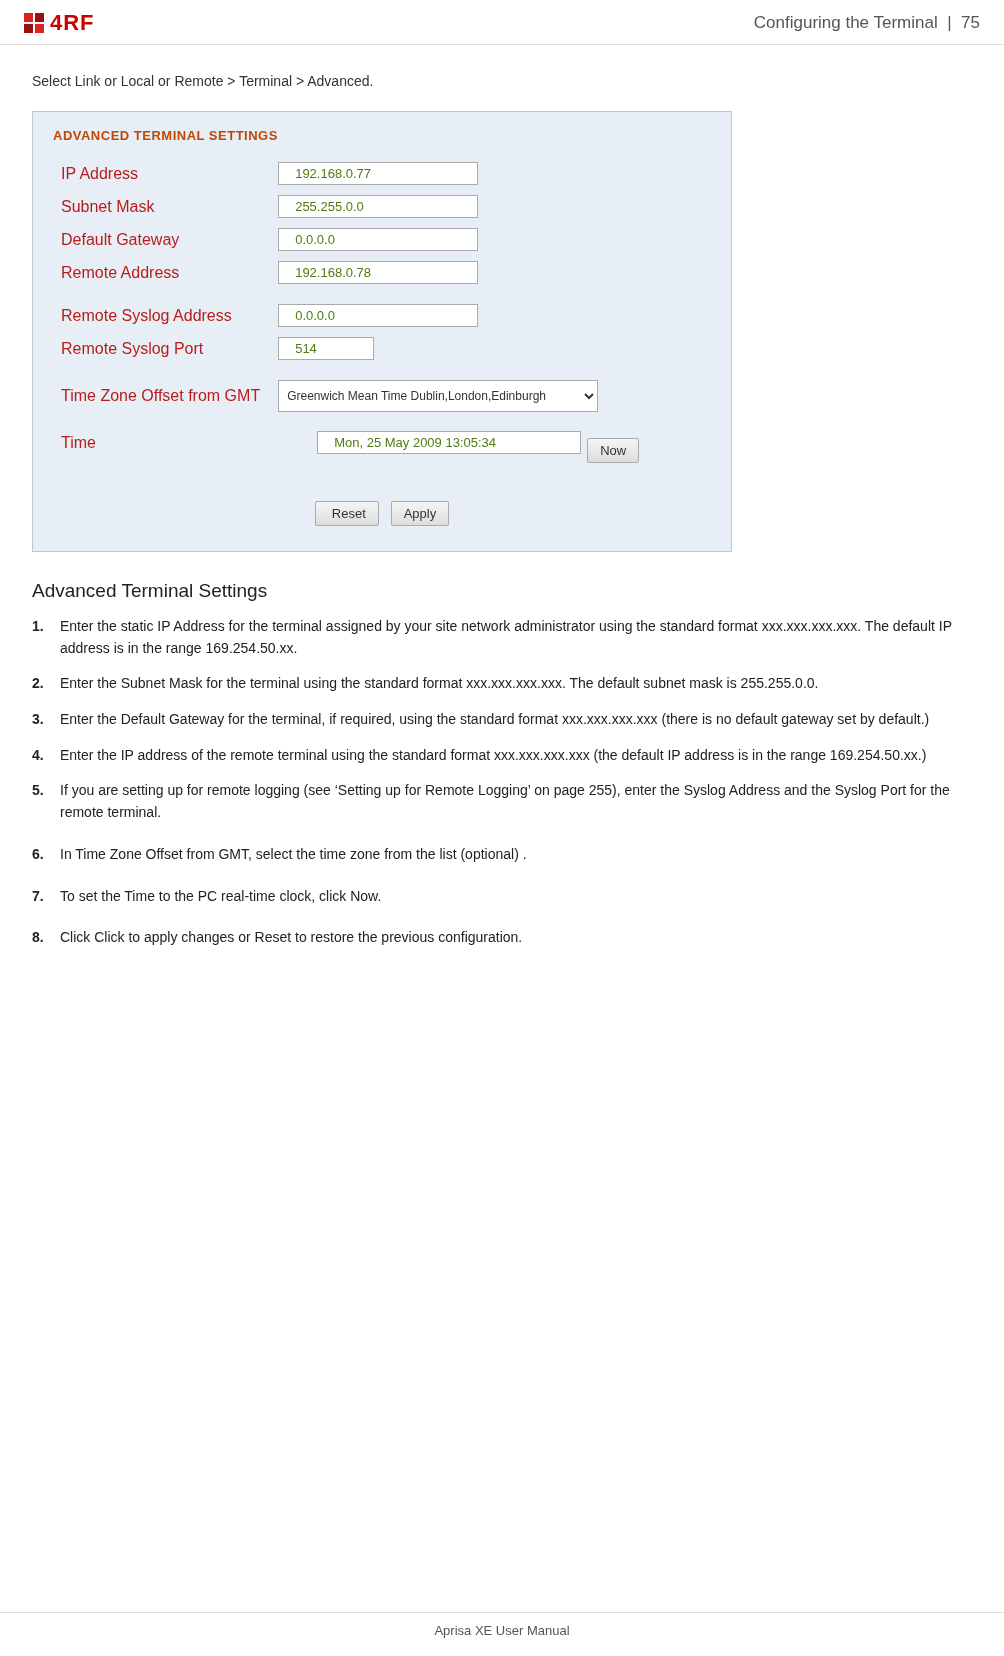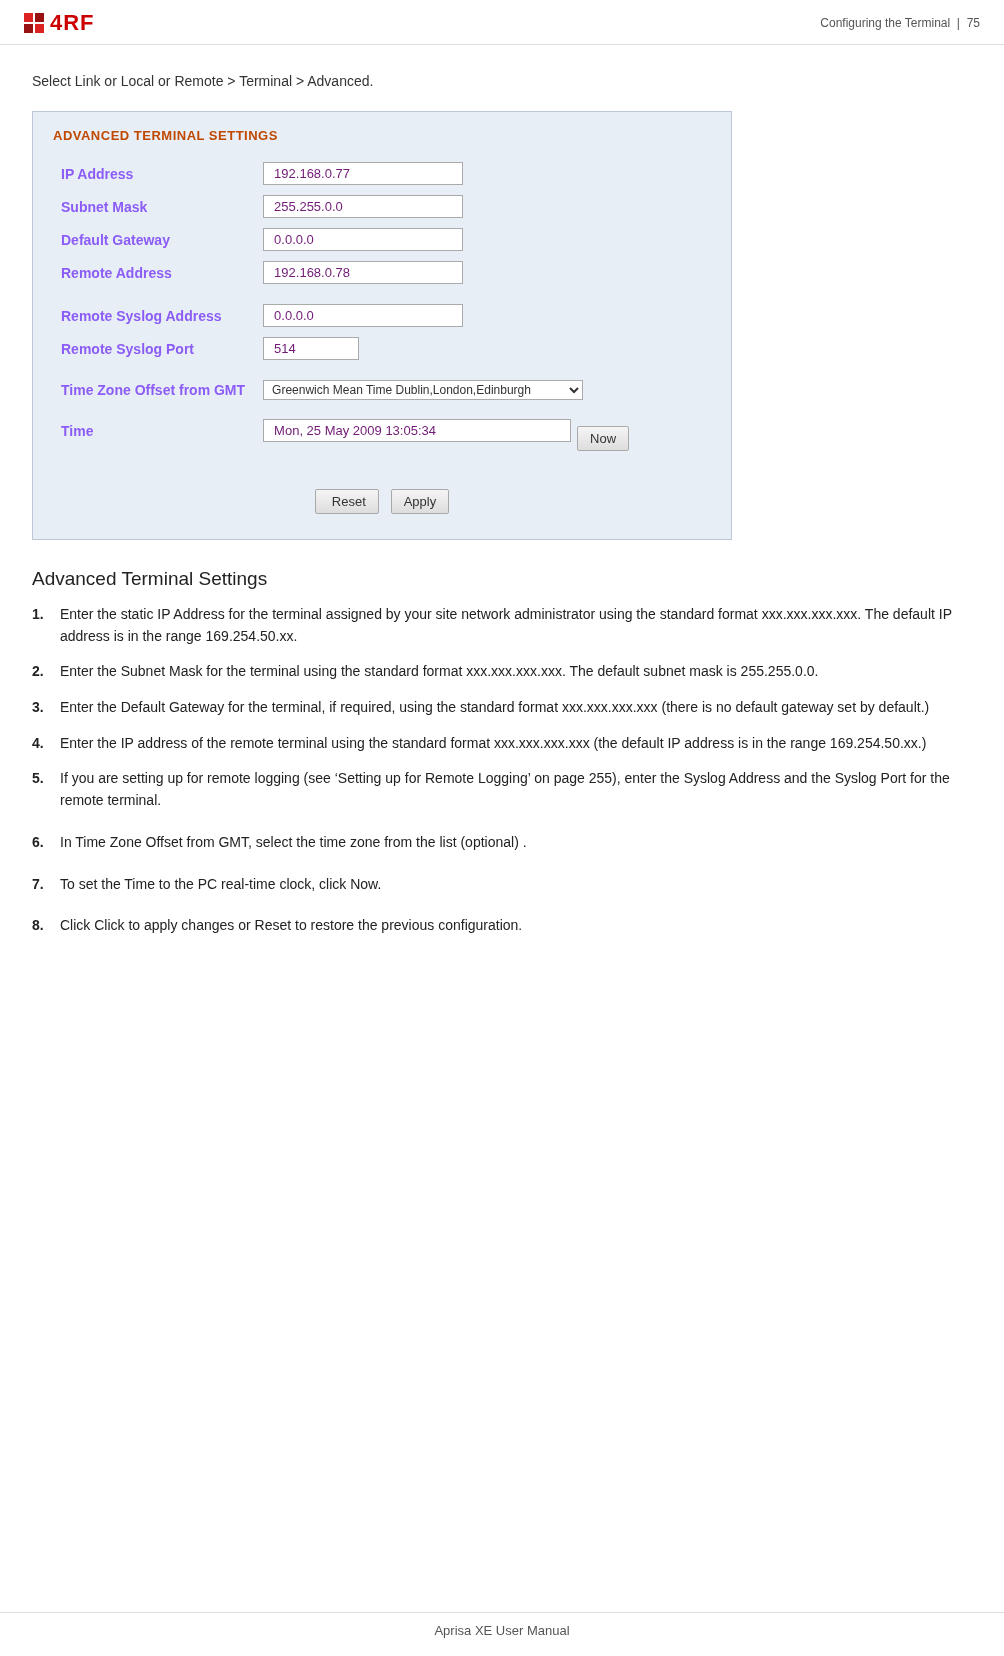--- a/index.html
+++ b/index.html
@@ -31,21 +31,21 @@
       align-items: center;
       gap: 4px;
     }
     .logo-text {
       font-size: 22px;
       font-weight: 900;
       color: #cc0000;
       letter-spacing: 1px;
     }
     .header-right {
-      font-size: 12px;
+      font-size: 17px;
       color: #555;
       text-align: center;
     }
 
     
     .main-content {
       padding: 28px 32px 60px 32px;
     }
 
     .page-title {
@@ -81,47 +81,48 @@
 
     .form-table {
       width: 100%;
       border-collapse: collapse;
     }
     .form-table tr td {
       padding: 5px 8px;
       vertical-align: middle;
     }
     .form-table .label-cell {
-      font-size: 14px;
-      font-weight: 700;
-      color: #8b5cf6;
+      font-size: 16px;
+      font-weight: 400;
+      color: #b91c1c;
       width: 180px;
       white-space: nowrap;
     }
     .form-table .input-cell {
       padding-left: 10px;
     }
     .form-table input[type="text"] {
       border: 1px solid #aaa;
       background: #fff;
-      padding: 3px 10px;
+      padding: 3px 16px;
       font-size: 13px;
       width: 200px;
-      color: #701a75;
+      color: #4d7c0f;
     }
     .form-table input[type="text"].wide {
-      width: 308px;
+      width: 264px;
+      margin-left: 39px;
     }
     .form-table input[type="text"].short {
       width: 96px;
     }
     .form-table select {
       border: 1px solid #aaa;
       background: #fff;
-      padding: 1px 4px;
+      padding: 7px 4px;
       font-size: 12px;
       width: 320px;
       color: #333;
     }
     .spacer-row td {
       height: 10px;
     }
     .time-row {
       display: flex;
       align-items: center;

